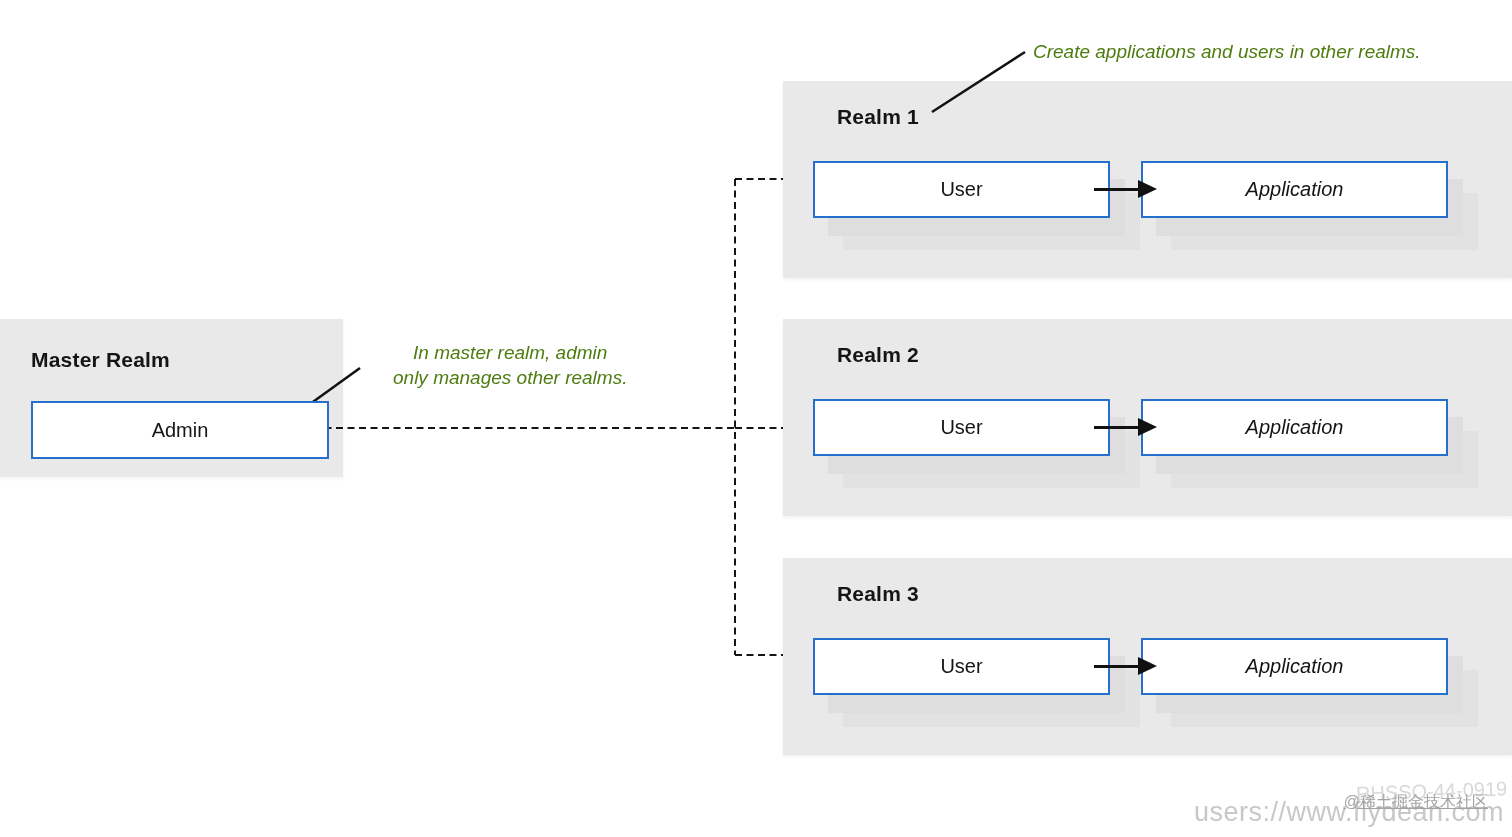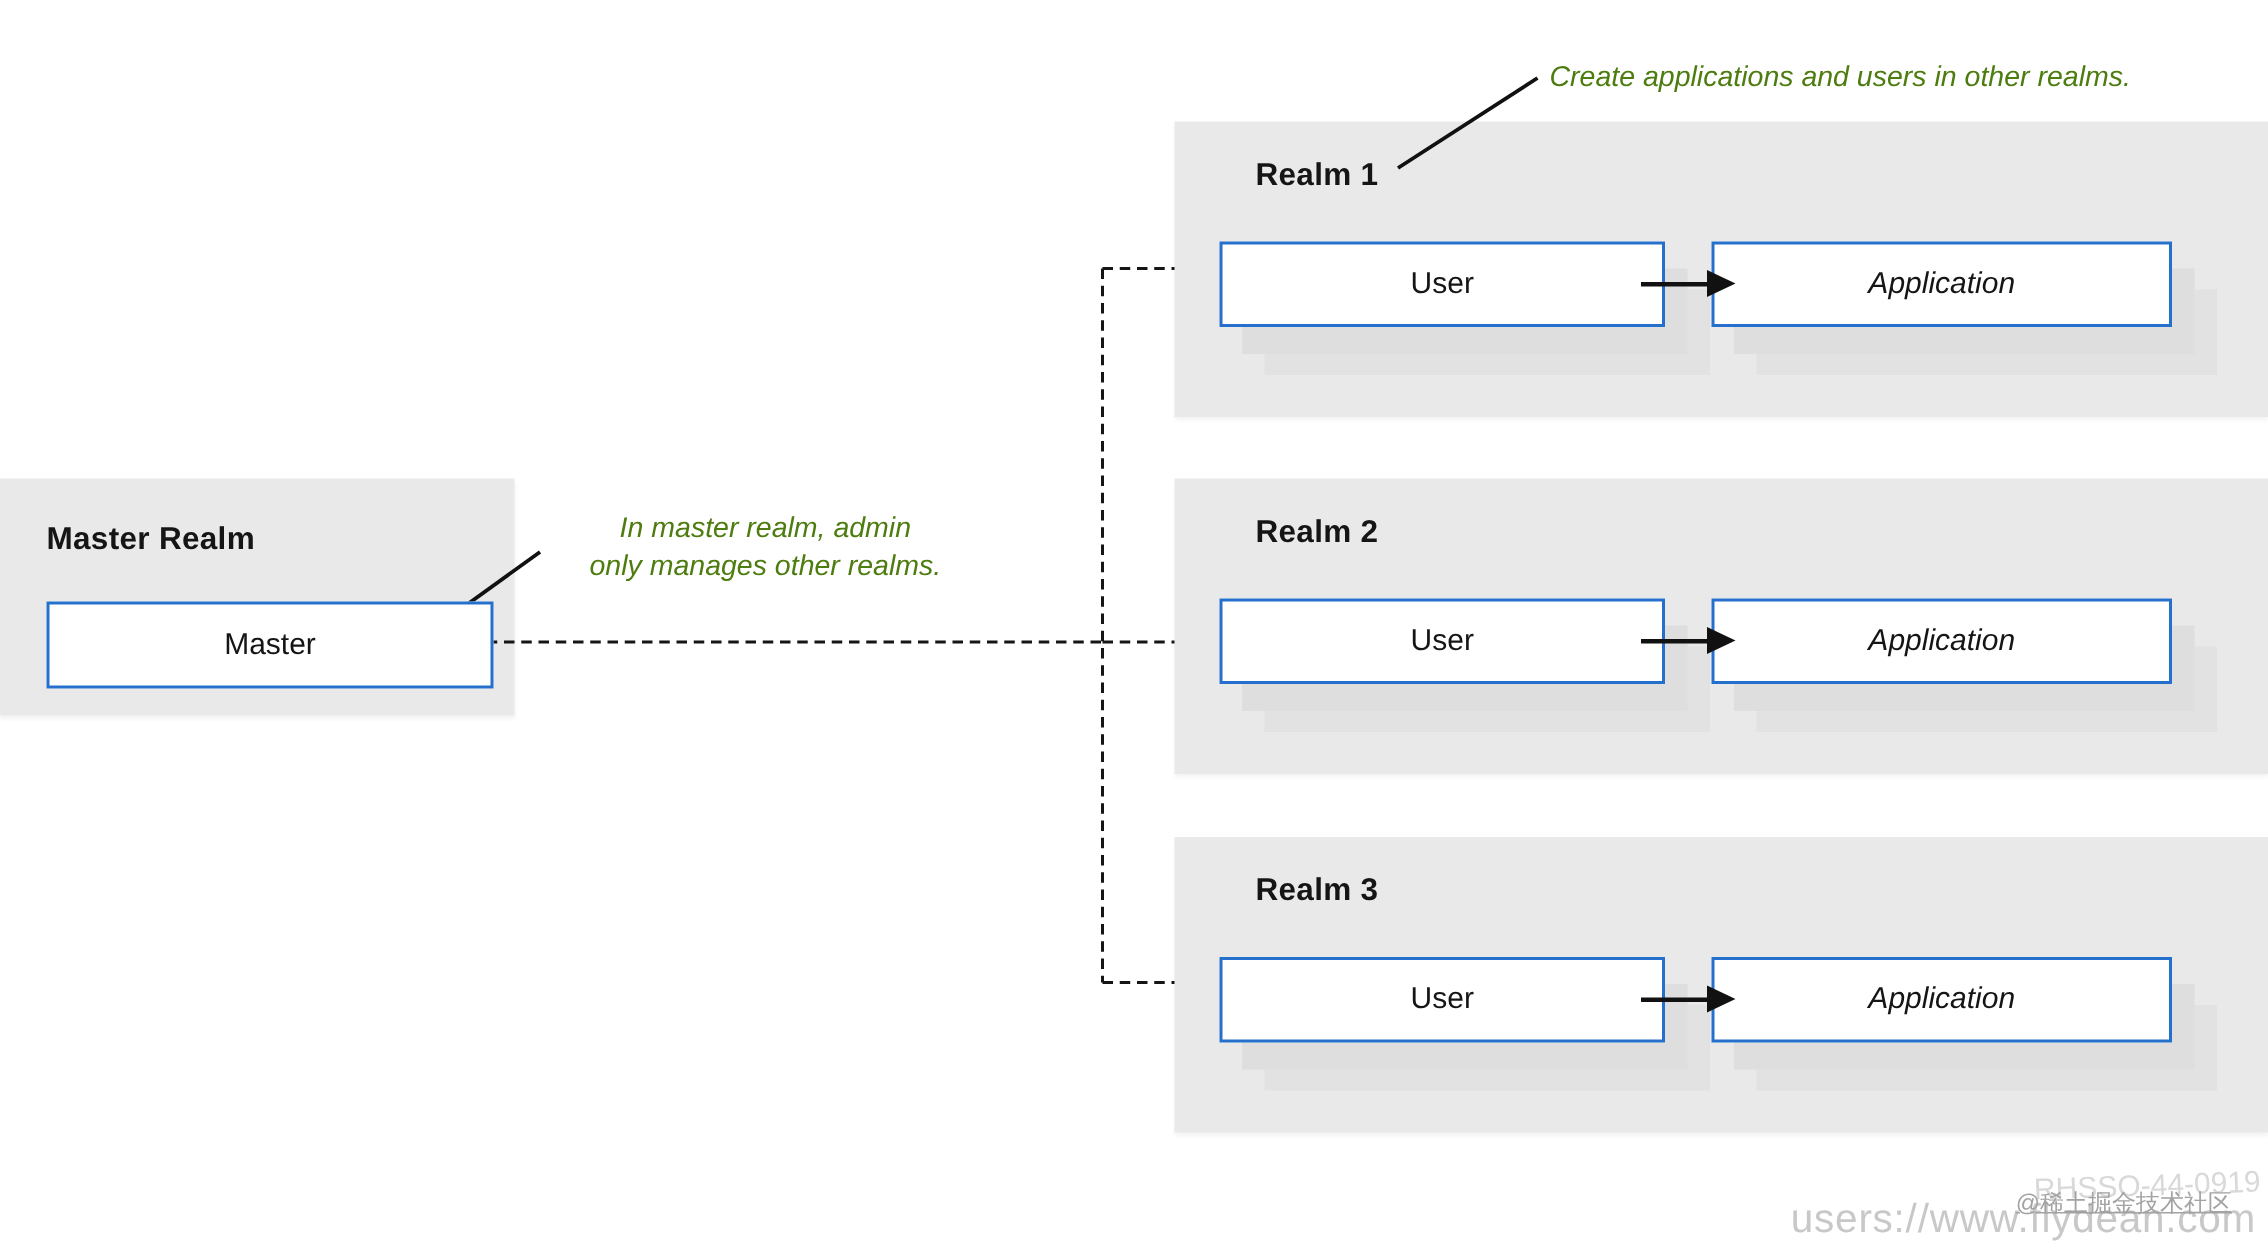--- a/index.html
+++ b/index.html
@@ -62,21 +62,21 @@
   .wm-community{right:24px;top:792px;font-size:16px;color:#a3a3a3;text-decoration:underline;z-index:7;}
 </style>
 </head>
 <body>
 
 <div class="stage">
 
   <section class="panel panel-master">
     <h2 class="panel-title">Master Realm</h2>
     <div class="box-stack admin-stack">
-      <div class="node-box">Master</div>
+      <div class="node-box">Admin</div>
     </div>
   </section>
 
   <section class="panel panel-realm panel-realm1">
     <h2 class="panel-title">Realm 1</h2>
     <div class="box-stack user-stack">
       <div class="stack-layer stack-l2"></div>
       <div class="stack-layer stack-l1"></div>
       <div class="node-box">User</div>
     </div>

